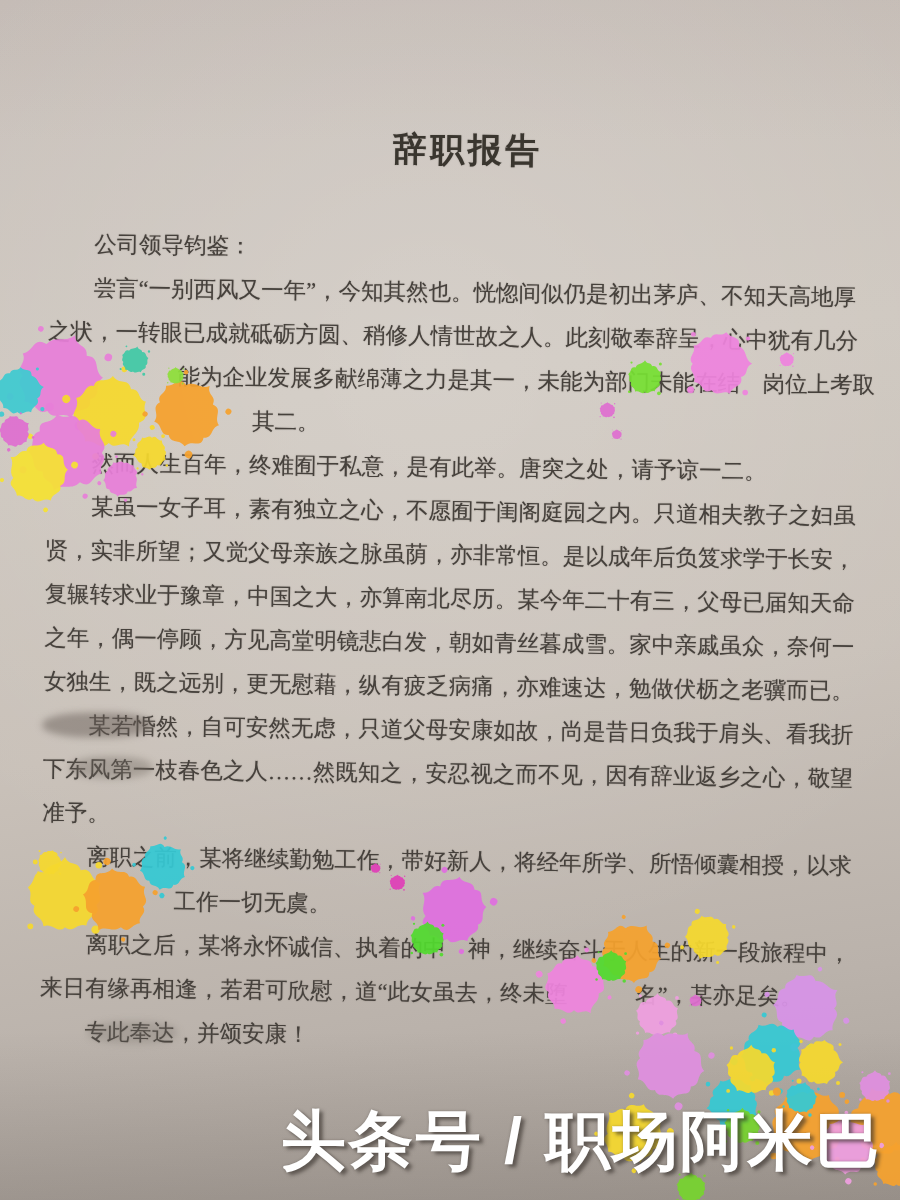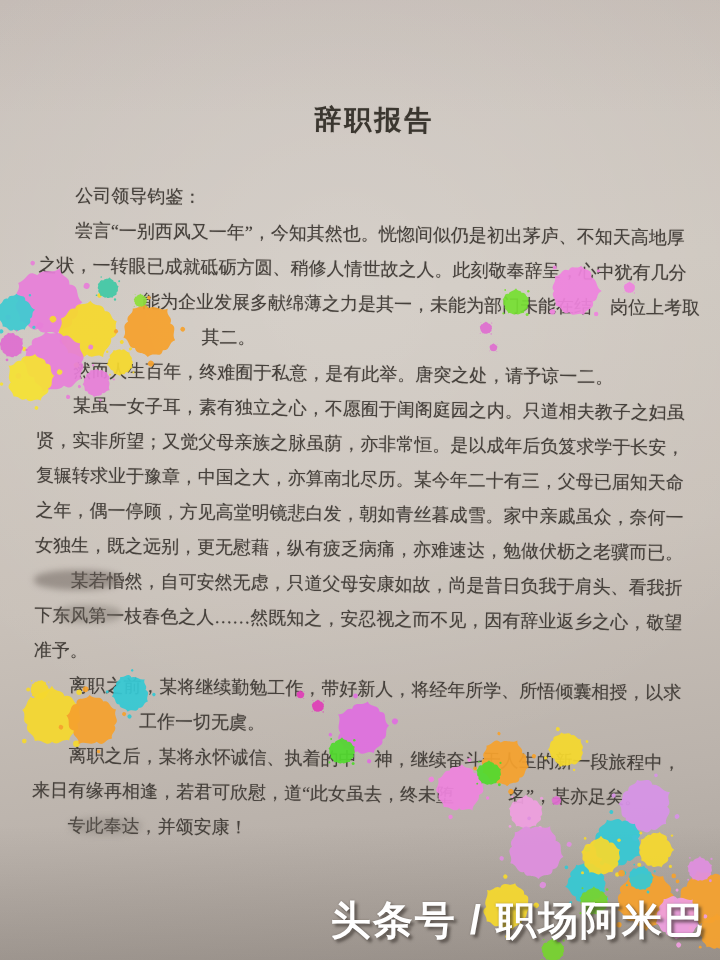--- a/index.html
+++ b/index.html
@@ -44,21 +44,21 @@
   .splat{position:absolute;opacity:0.93;}
   .smudge{
     position:absolute;border-radius:45%;
     background:rgba(105,96,90,0.5);filter:blur(3px);
   }
   .smudge.s2{background:rgba(112,104,98,0.38);}
   .smudge.s3{background:rgba(120,112,106,0.3);}
   .watermark{
     position:absolute;right:14px;bottom:12px;
     font-family:"Liberation Sans","DejaVu Sans",sans-serif;
-    font-weight:bold;font-size:40px;letter-spacing:2px;
+    font-weight:bold;font-size:52px;letter-spacing:2px;
     color:#ffffff;
     text-shadow:3px 3px 3px rgba(55,48,44,0.6), 0 0 2px rgba(55,48,44,0.35);
     white-space:nowrap;
   }
 </style>
 </head>
 <body>
 
 <svg width="0" height="0" style="position:absolute" aria-hidden="true">
   <symbol id="splat-shape" viewBox="0 0 100 100">

